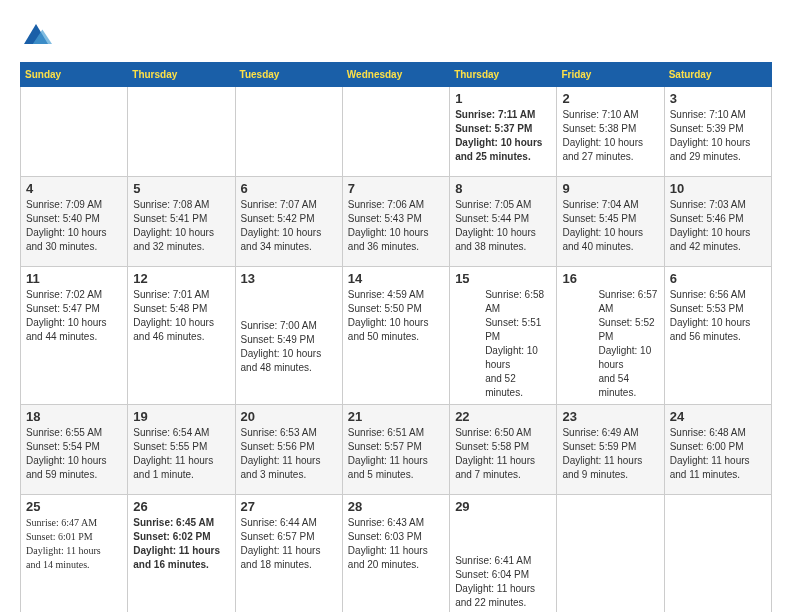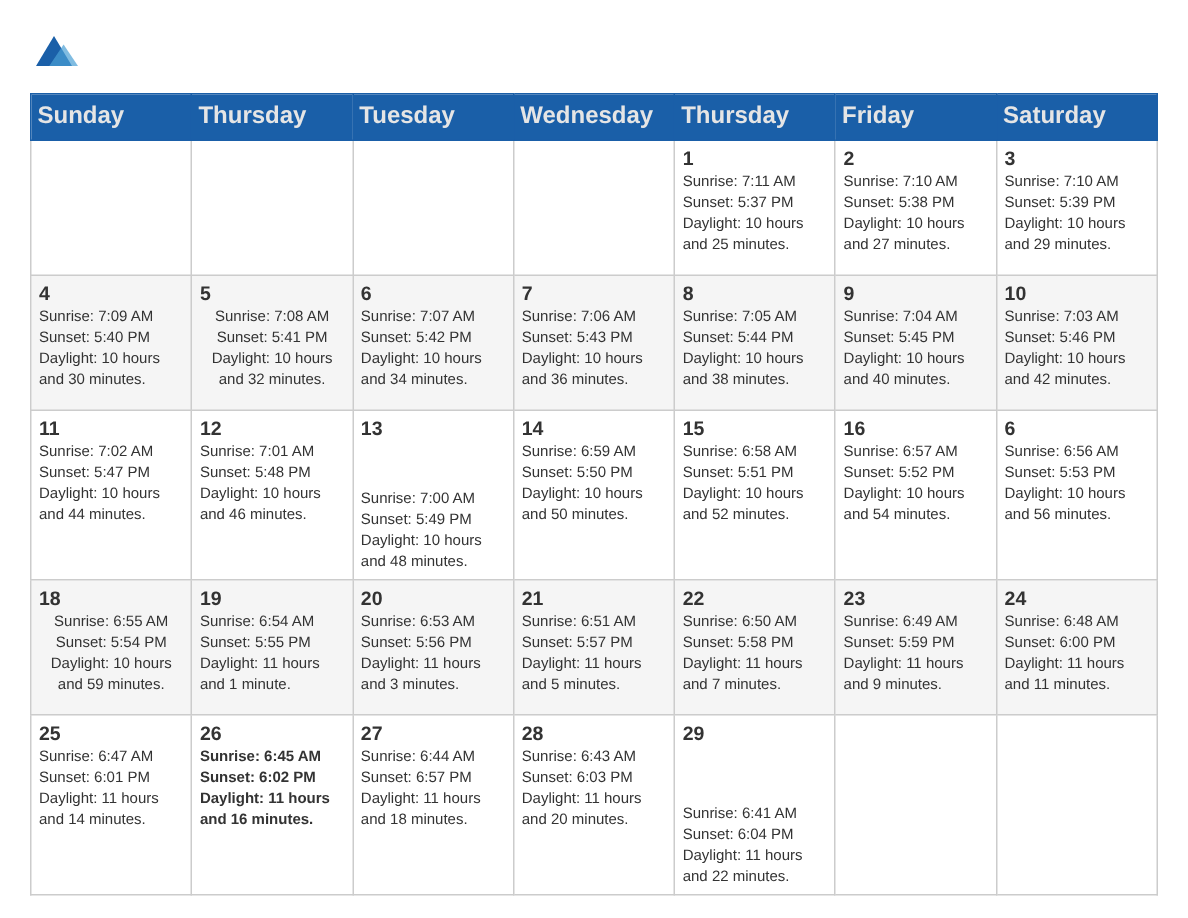--- a/index.html
+++ b/index.html
@@ -46,22 +46,22 @@
       font-size: 16px;
       color: #555;
     }
     table {
       width: 100%;
       border-collapse: collapse;
       table-layout: fixed;
     }
     thead tr th {
       background-color: #1a5fa8;
-      color: #e5e5e5;
-      font-size: 16px;
+      color: #fde047;
+      font-size: 10px;
       font-weight: bold;
       padding: 6px 4px;
       text-align: left;
       border: 1px solid #1a5fa8;
     }
     tbody tr td {
       border: 1px solid #ccc;
       vertical-align: top;
       padding: 4px 5px;
       font-size: 10.5px;
@@ -124,21 +124,21 @@
       </tr>
   </thead>
   <tbody id="calendar-body">
   <tr>
         <td class="empty-cell"></td>
         <td class="empty-cell"></td>
         <td class="empty-cell"></td>
         <td class="empty-cell"></td>
         <td>
           <span class="day-number">1</span>
-          <div class="day-info" style="white-space: pre-line;">Sunrise: 7:11 AM
+          <div class="day-info" style="white-space: pre-line; font-weight: bold;">Sunrise: 7:11 AM
 Sunset: 5:37 PM
 Daylight: 10 hours
 and 25 minutes.</div>
         </td>
         <td>
           <span class="day-number">2</span>
           <div class="day-info" style="white-space: pre-line;">Sunrise: 7:10 AM
 Sunset: 5:38 PM
 Daylight: 10 hours
 and 27 minutes.</div>
@@ -154,21 +154,21 @@
       <tr>
         <td>
           <span class="day-number">4</span>
           <div class="day-info" style="white-space: pre-line;">Sunrise: 7:09 AM
 Sunset: 5:40 PM
 Daylight: 10 hours
 and 30 minutes.</div>
         </td>
         <td>
           <span class="day-number">5</span>
-          <div class="day-info" style="white-space: pre-line; text-align: center;">Sunrise: 7:08 AM
+          <div class="day-info" style="white-space: pre-line;">Sunrise: 7:08 AM
 Sunset: 5:41 PM
 Daylight: 10 hours
 and 32 minutes.</div>
         </td>
         <td>
           <span class="day-number">6</span>
           <div class="day-info" style="white-space: pre-line;">Sunrise: 7:07 AM
 Sunset: 5:42 PM
 Daylight: 10 hours
 and 34 minutes.</div>
@@ -219,51 +219,51 @@
         </td>
         <td>
           <span class="day-number">13</span>
           <div class="day-info" style="white-space: pre-line; margin-top: 33px;">Sunrise: 7:00 AM
 Sunset: 5:49 PM
 Daylight: 10 hours
 and 48 minutes.</div>
         </td>
         <td>
           <span class="day-number">14</span>
-          <div class="day-info" style="white-space: pre-line;">Sunrise: 6:59 AM
+          <div class="day-info" style="white-space: pre-line;">Sunrise: 4:59 AM
 Sunset: 5:50 PM
 Daylight: 10 hours
 and 50 minutes.</div>
         </td>
         <td>
           <span class="day-number">15</span>
-          <div class="day-info" style="white-space: pre-line;">Sunrise: 6:58 AM
+          <div class="day-info" style="white-space: pre-line; margin-left: 30px;">Sunrise: 6:58 AM
 Sunset: 5:51 PM
 Daylight: 10 hours
 and 52 minutes.</div>
         </td>
         <td>
           <span class="day-number">16</span>
-          <div class="day-info" style="white-space: pre-line;">Sunrise: 6:57 AM
+          <div class="day-info" style="white-space: pre-line; margin-left: 36px;">Sunrise: 6:57 AM
 Sunset: 5:52 PM
 Daylight: 10 hours
 and 54 minutes.</div>
         </td>
         <td>
           <span class="day-number">6</span>
           <div class="day-info" style="white-space: pre-line;">Sunrise: 6:56 AM
 Sunset: 5:53 PM
 Daylight: 10 hours
 and 56 minutes.</div>
         </td>
       </tr>
       <tr>
         <td>
           <span class="day-number">18</span>
-          <div class="day-info" style="white-space: pre-line; text-align: center;">Sunrise: 6:55 AM
+          <div class="day-info" style="white-space: pre-line;">Sunrise: 6:55 AM
 Sunset: 5:54 PM
 Daylight: 10 hours
 and 59 minutes.</div>
         </td>
         <td>
           <span class="day-number">19</span>
           <div class="day-info" style="white-space: pre-line;">Sunrise: 6:54 AM
 Sunset: 5:55 PM
 Daylight: 11 hours
 and 1 minute.</div>
@@ -300,21 +300,21 @@
           <span class="day-number">24</span>
           <div class="day-info" style="white-space: pre-line;">Sunrise: 6:48 AM
 Sunset: 6:00 PM
 Daylight: 11 hours
 and 11 minutes.</div>
         </td>
       </tr>
       <tr>
         <td>
           <span class="day-number">25</span>
-          <div class="day-info" style="white-space: pre-line;">Sunrise: 6:47 AM
+          <div class="day-info" style="white-space: pre-line; font-family: Liberation Serif, serif;">Sunrise: 6:47 AM
 Sunset: 6:01 PM
 Daylight: 11 hours
 and 14 minutes.</div>
         </td>
         <td>
           <span class="day-number">26</span>
           <div class="day-info" style="white-space: pre-line; font-weight: bold;">Sunrise: 6:45 AM
 Sunset: 6:02 PM
 Daylight: 11 hours
 and 16 minutes.</div>

